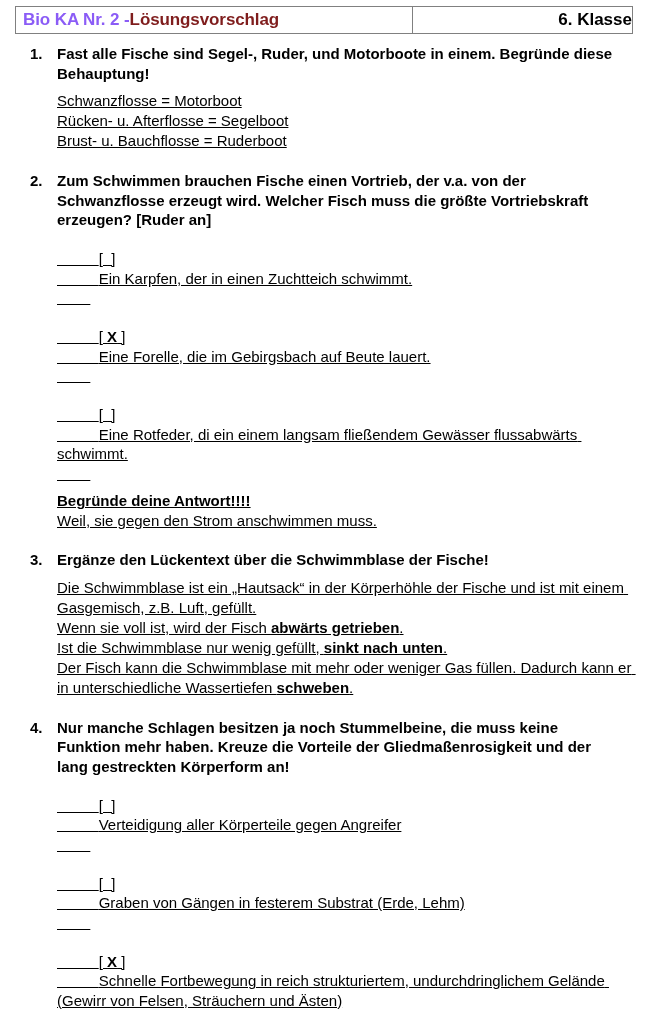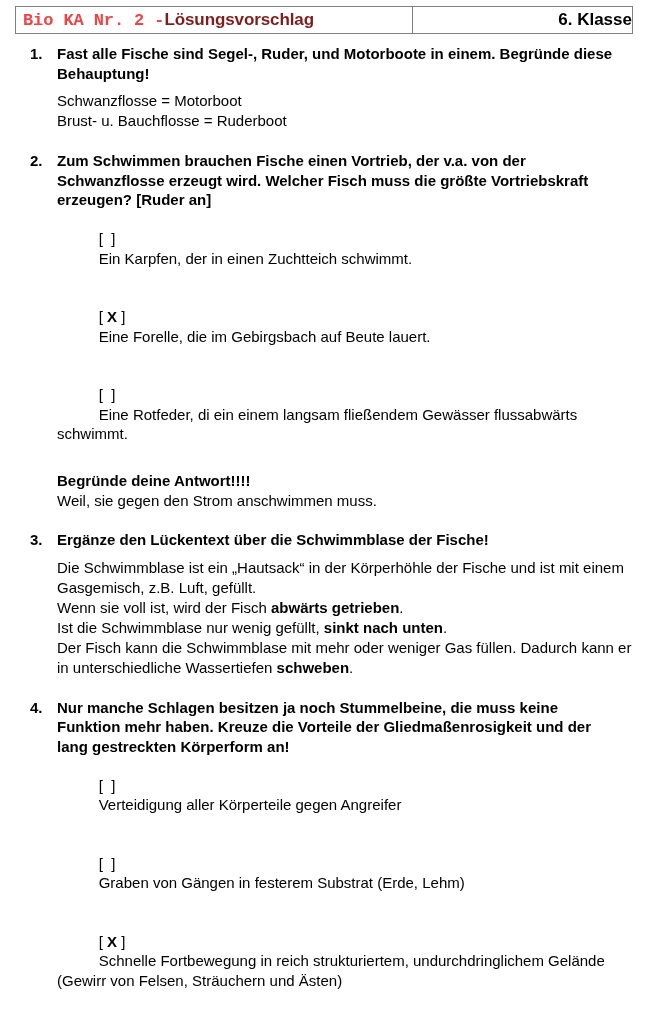--- a/index.html
+++ b/index.html
@@ -51,21 +51,21 @@
   }
   .header-cell-right {
     flex: 1;
     box-sizing: border-box;
     display: flex;
     align-items: center;
     justify-content: flex-end;
     font-size: 17px;
     font-weight: bold;
   }
-  .title-main { color: #ef4444; font-family: Liberation Mono, monospace; }
+  .title-main { color: #8b5cf6; }
   .title-accent { color: #7f1d1d; }
 
   
   .content {
     position: absolute;
     left: 0;
     top: 44px;
     width: 648px;
   }
 
@@ -86,20 +86,21 @@
     font-size: 15px;
     font-weight: bold;
     line-height: 19.5px;
   }
 
   .qbody {
     padding-left: 57px;
     padding-right: 13px;
     font-size: 15px;
     line-height: 20px;
+    text-decoration: underline;
   }
   .qbody.tight { line-height: 19.5px; }
 
   .line { white-space: pre-wrap; }
 
   .opt {
     font-size: 15px;
     line-height: 19.5px;
     white-space: pre-wrap;
   }
@@ -127,20 +128,21 @@
   <div class="content">
 
     <div class="qblock">
       <div class="qhead">
         <span class="qnum">1.</span>
         <span>Fast alle Fische sind Segel-, Ruder, und Motorboote in einem. Begründe diese Behauptung!</span>
       </div>
       <div class="spacer-sm"></div>
       <div class="qbody">
         <div class="line">Schwanzflosse = Motorboot</div>
+        <div class="line">Rücken- u. Afterflosse = Segelboot</div>
         <div class="line">Brust- u. Bauchflosse = Ruderboot</div>
       </div>
     </div>
 
     <div class="spacer-lg"></div>
 
     <div class="qblock">
       <div class="qhead">
         <span class="qnum">2.</span>
         <span>Zum Schwimmen brauchen Fische einen Vortrieb, der v.a. von der Schwanzflosse erzeugt wird. Welcher Fisch muss die größte Vortriebskraft erzeugen? [Ruder an]</span>

